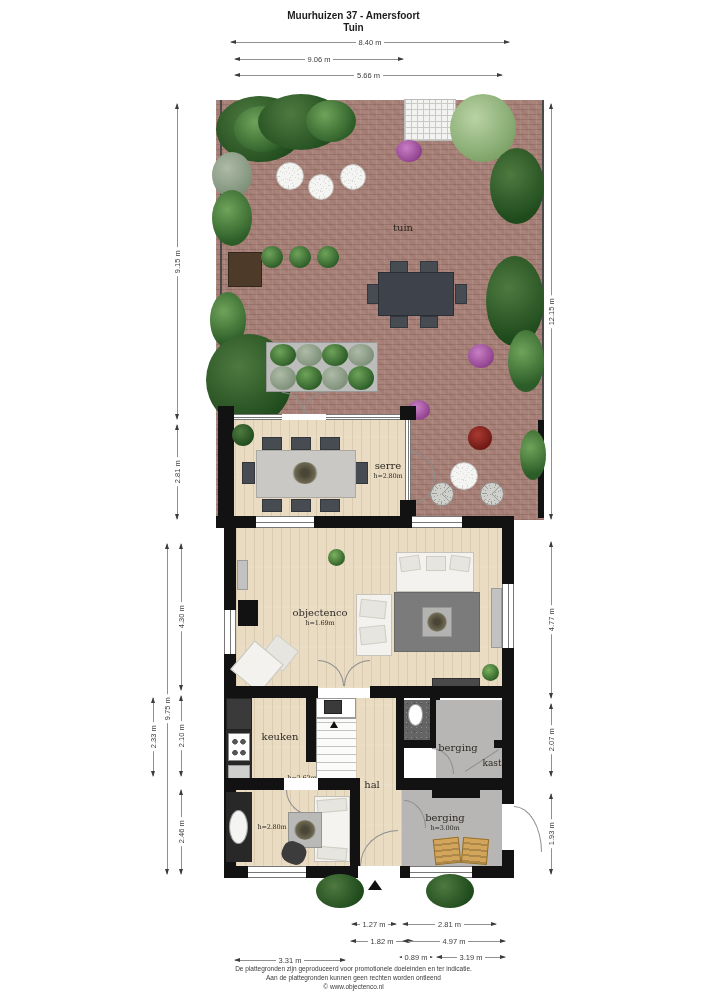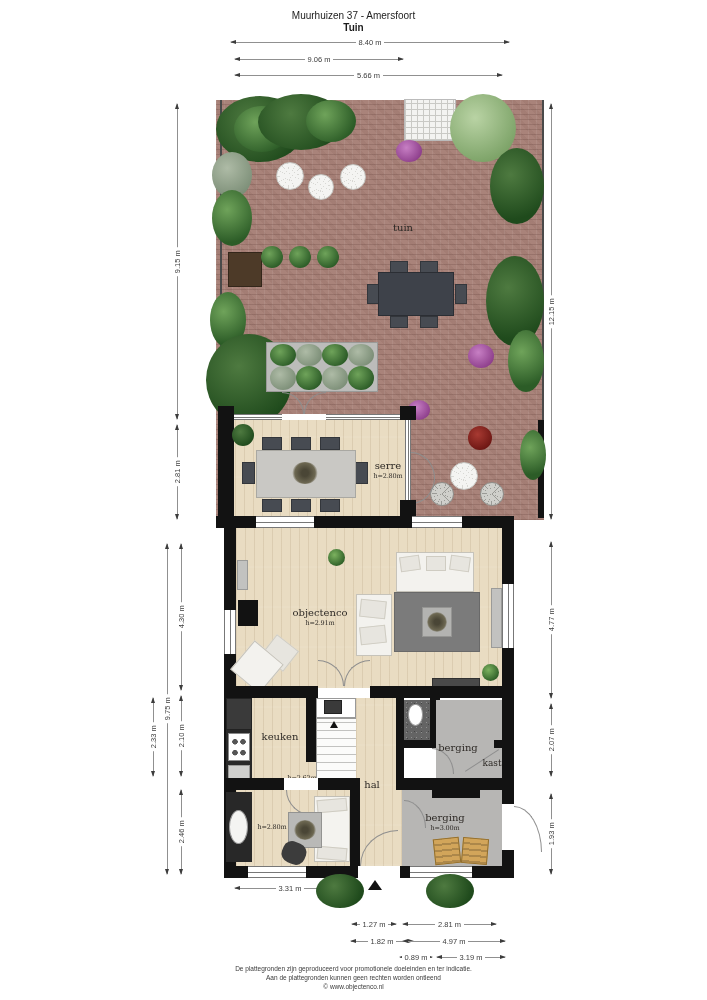--- a/index.html
+++ b/index.html
@@ -1,20 +1,20 @@
 <!DOCTYPE html>
 <html><head>
 <meta charset="utf-8">
 <style>
   html,body{margin:0;padding:0;background:#fff;}
   #canvas{position:relative;width:707px;height:1000px;background:#fff;overflow:hidden;
           font-family:"Liberation Sans",sans-serif;color:#222;}
   .abs{position:absolute;box-sizing:border-box;}
   
-  .title{left:0;top:10px;width:707px;text-align:center;font-size:10px;font-weight:normal;color:#1c1c1c;}
+  .title{left:0;top:10px;width:707px;text-align:center;font-size:10px;font-weight:bold;color:#1c1c1c;}
   .subtitle{left:0;top:22px;width:707px;text-align:center;font-size:10px;font-weight:bold;color:#1c1c1c;}
   
   .dim{position:absolute;display:flex;align-items:center;justify-content:center;
        color:#3c3c3c;font-size:7.5px;line-height:1;box-sizing:border-box;}
   .dim-h{height:9px;}
   .dim-h::before{content:"";position:absolute;left:1px;right:1px;top:4px;height:1px;background:#909090;}
   .dim-v{width:9px;}
   .dim-v::before{content:"";position:absolute;top:1px;bottom:1px;left:4px;width:1px;background:#909090;}
   .ah,.av{position:absolute;width:0;height:0;}
   .al{left:0;top:2px;border-top:2.5px solid transparent;border-bottom:2.5px solid transparent;border-right:6px solid #3c3c3c;}
@@ -169,21 +169,21 @@
       <i class="av au"></i>
       <i class="av ad"></i>
       <span class="dlab">2.07 m</span>
     </div>
   <div class="dim dim-v" style="left:547px;top:793px;height:82px">
       <i class="av au"></i>
       <i class="av ad"></i>
       <span class="dlab">1.93 m</span>
     </div>
 
-  <div class="dim dim-h" style="left:234px;top:884px;width:112px">
+  <div class="dim dim-h" style="left:234px;top:956px;width:112px">
       <i class="ah al"></i>
       <i class="ah ar"></i>
       <span class="dlab">3.31 m</span>
     </div>
   <div class="dim dim-h" style="left:351px;top:920px;width:46px">
       <i class="ah al"></i>
       <i class="ah ar"></i>
       <span class="dlab">1.27 m</span>
     </div>
   <div class="dim dim-h" style="left:402px;top:920px;width:95px">
@@ -325,21 +325,21 @@
   <div class="abs cush" style="left:450px;top:556px;width:20px;height:15px;transform:rotate(8deg)"></div>
   <div class="abs sofa" style="left:356px;top:594px;width:36px;height:62px"></div>
   <div class="abs cush" style="left:360px;top:600px;width:26px;height:18px;transform:rotate(6deg)"></div>
   <div class="abs cush" style="left:360px;top:626px;width:26px;height:18px;transform:rotate(-6deg)"></div>
   <div class="abs cush" style="left:266px;top:640px;width:28px;height:26px;transform:rotate(38deg)"></div>
   <div class="abs sofa" style="left:238px;top:648px;width:38px;height:38px;transform:rotate(40deg)"></div>
   <div class="abs plantg" style="left:328px;top:549px;width:17px;height:17px"></div>
   <div class="abs plantg" style="left:482px;top:664px;width:17px;height:17px"></div>
   <div class="abs sideboard" style="left:432px;top:678px;width:48px;height:15px"></div>
   <div class="rlab rname" style="left:270px;top:607px;width:100px">objectenco</div>
-  <div class="rlab rh" style="left:270px;top:619px;width:100px">h=2.91m</div>
+  <div class="rlab rh" style="left:270px;top:619px;width:100px">h=1.69m</div>
 
   <div class="abs wall" style="left:224px;top:686px;width:94px;height:12px"></div>
   <div class="abs wall" style="left:370px;top:686px;width:144px;height:12px"></div>
   <div class="abs qarc q-tr" style="left:318px;top:660px;width:26px;height:26px"></div>
   <div class="abs qarc q-tl" style="left:344px;top:660px;width:26px;height:26px"></div>
 
   <div class="abs wood" style="left:236px;top:698px;width:120px;height:90px"></div>
   <div class="abs counter" style="left:226px;top:698px;width:26px;height:90px"></div>
   <div class="abs cab" style="left:226px;top:698px;width:26px;height:32px"></div>
   <div class="abs stove" style="left:228px;top:733px;width:22px;height:28px"></div>

